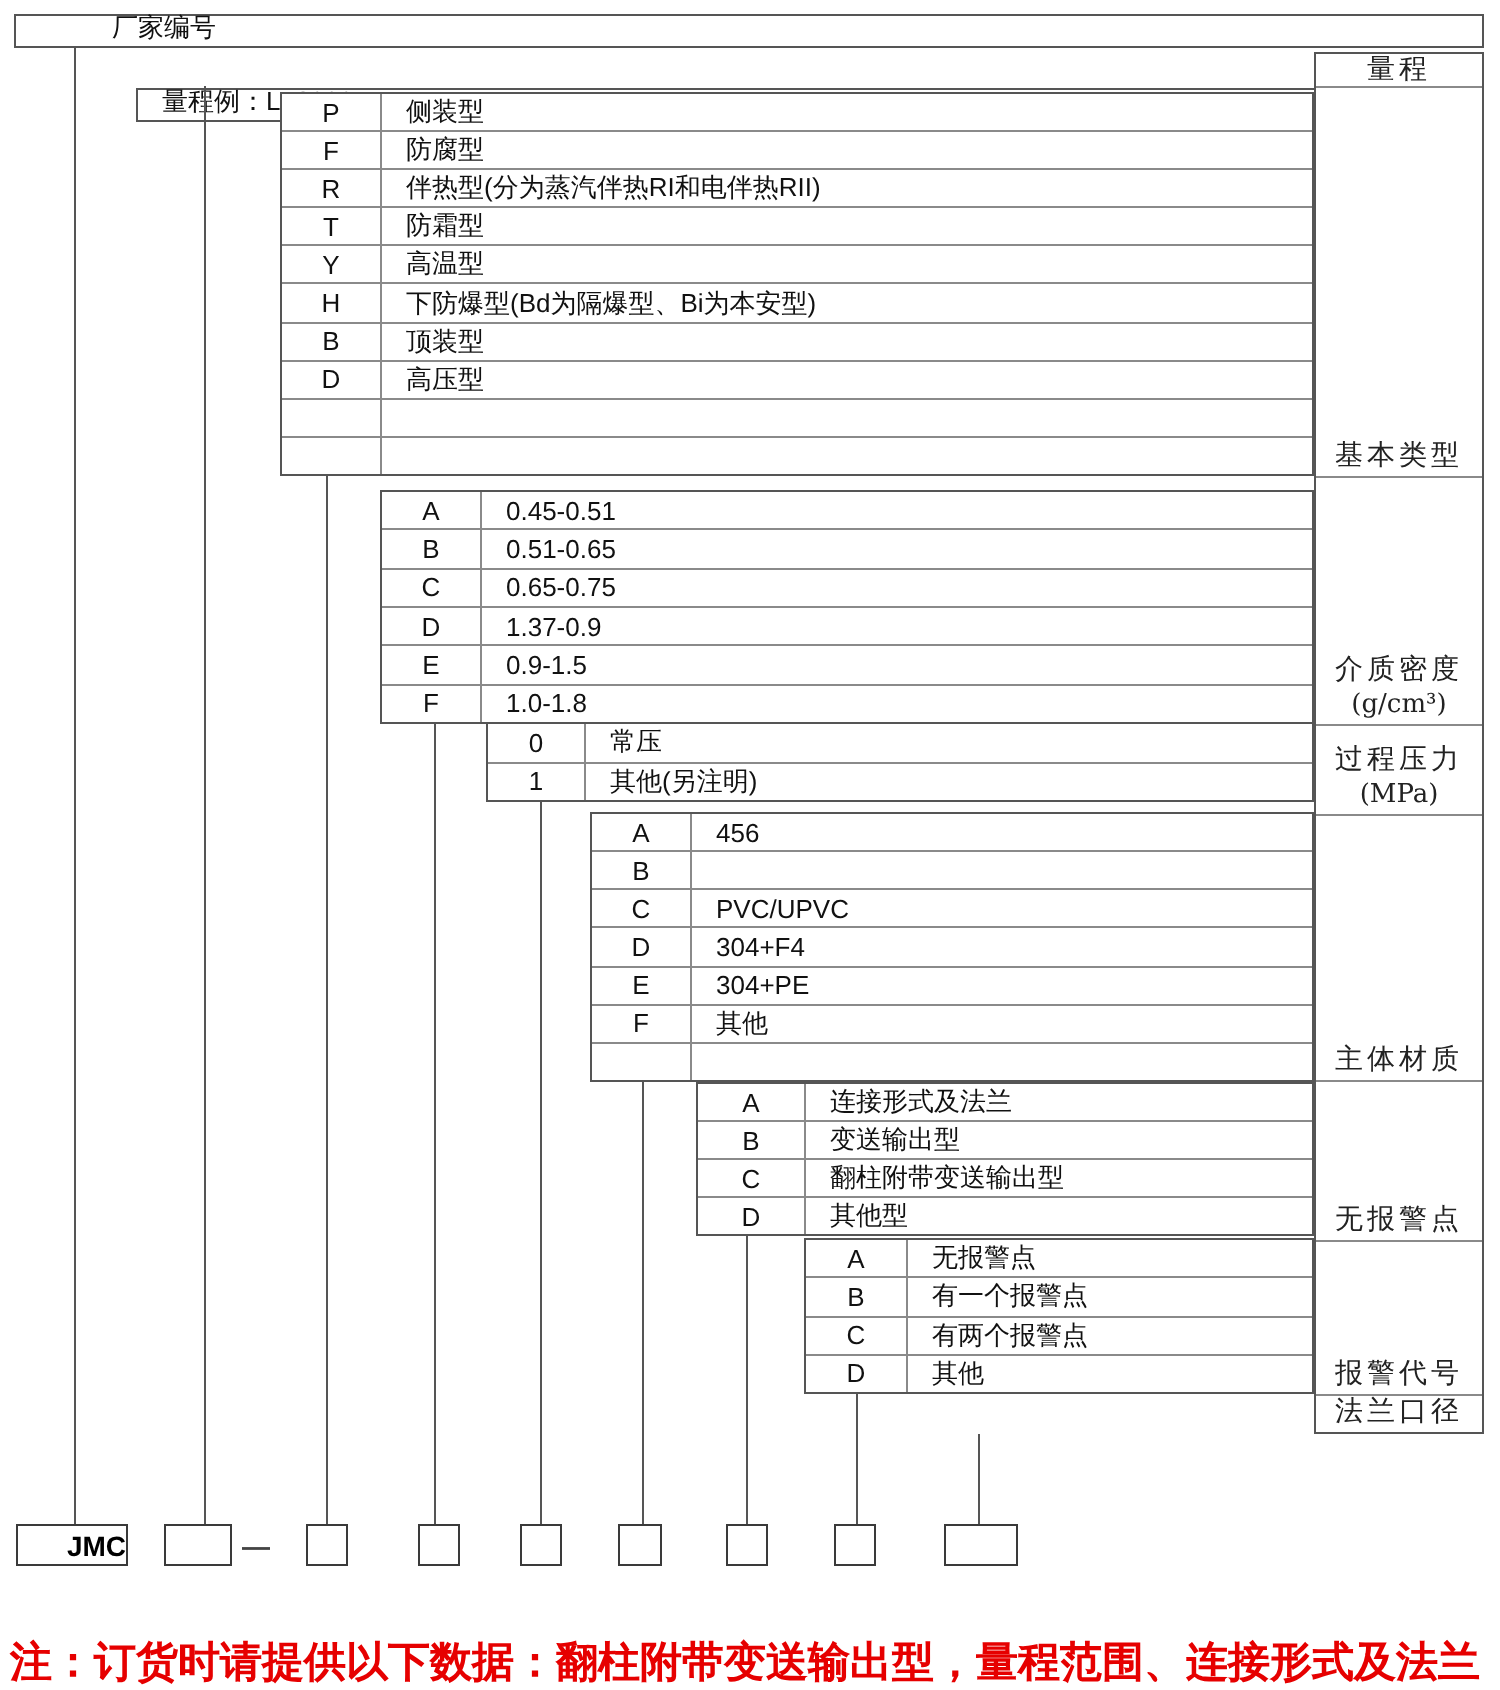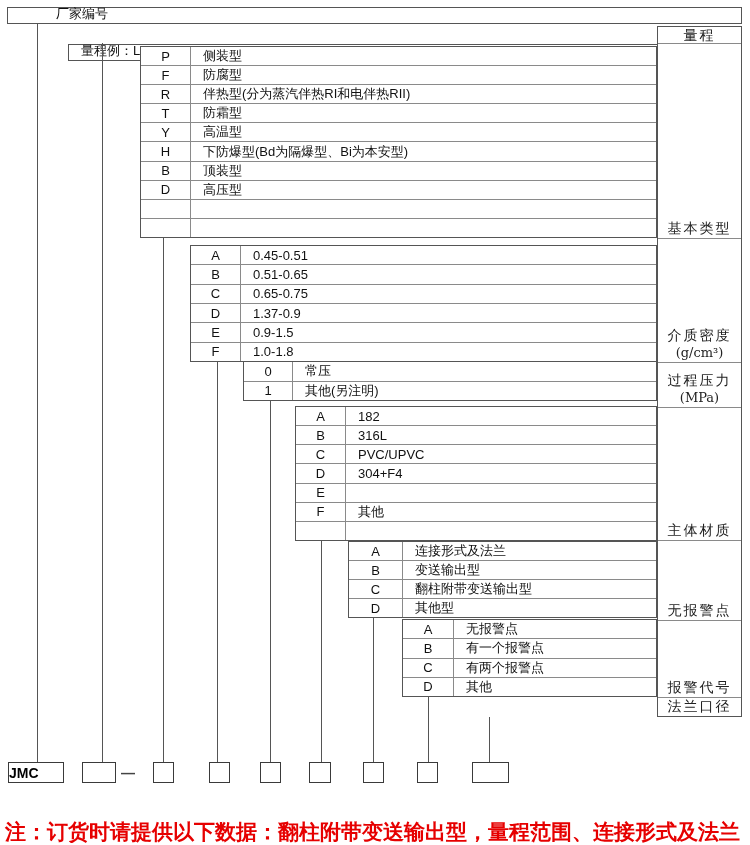--- a/index.html
+++ b/index.html
@@ -45,21 +45,21 @@
   }
   .cat.bt{border-top:1px solid #8a8a8a;justify-content:flex-end;}
   .cat .sub{letter-spacing:0;font-size:13px;}
 
   
   .vline{position:absolute;width:1px;background:#555;}
 
   
   .cbox{
     position:absolute;top:762px;height:21px;border:1.5px solid #3a3a3a;background:#fff;
-    display:flex;align-items:center;justify-content:flex-start;
+    display:flex;align-items:center;justify-content:flex-end;
     font-size:14px;font-weight:bold;color:#000;
   }
   .dash{
     position:absolute;top:762px;height:21px;display:flex;align-items:center;justify-content:center;
     font-size:14px;color:#444;font-weight:bold;
   }
 
   
   #note{
     position:absolute;left:5px;top:791px;width:742px;
@@ -153,36 +153,36 @@
         <span class="bdesc">常压</span>
       </div>
       <div class="brow bt">
         <span class="bcode" style="width: 49px;">1</span>
         <span class="bdesc">其他(另注明)</span>
       </div>
     </div>
   <div class="block" style="left:295px;top:406px;width:362px;height:135px">
       <div class="brow">
         <span class="bcode" style="width: 50px;">A</span>
-        <span class="bdesc">182</span>
+        <span class="bdesc">456</span>
       </div>
       <div class="brow bt">
         <span class="bcode" style="width: 50px;">B</span>
-        <span class="bdesc">316L</span>
       </div>
       <div class="brow bt">
         <span class="bcode" style="width: 50px;">C</span>
         <span class="bdesc">PVC/UPVC</span>
       </div>
       <div class="brow bt">
         <span class="bcode" style="width: 50px;">D</span>
         <span class="bdesc">304+F4</span>
       </div>
       <div class="brow bt">
         <span class="bcode" style="width: 50px;">E</span>
+        <span class="bdesc">304+PE</span>
       </div>
       <div class="brow bt">
         <span class="bcode" style="width: 50px;">F</span>
         <span class="bdesc">其他</span>
       </div>
       <div class="brow bt">
         <span class="bcode" style="width: 50px;"></span>
         <span class="bdesc"></span>
       </div>
     </div>

